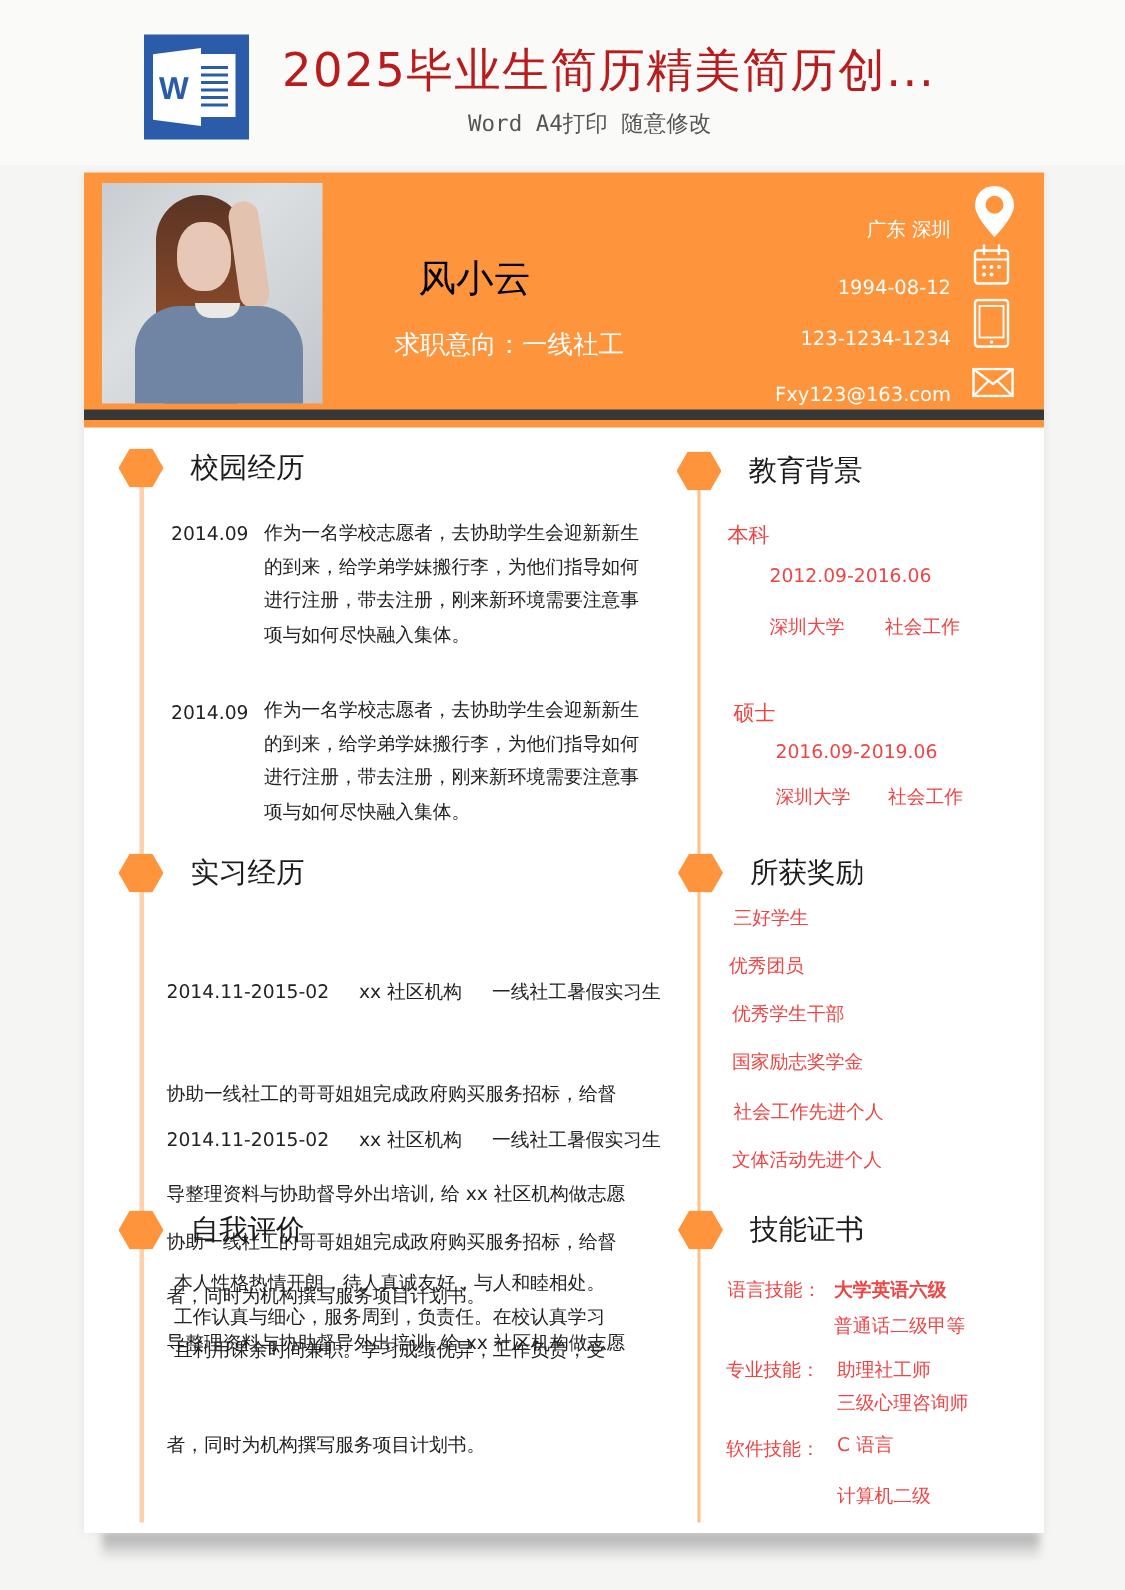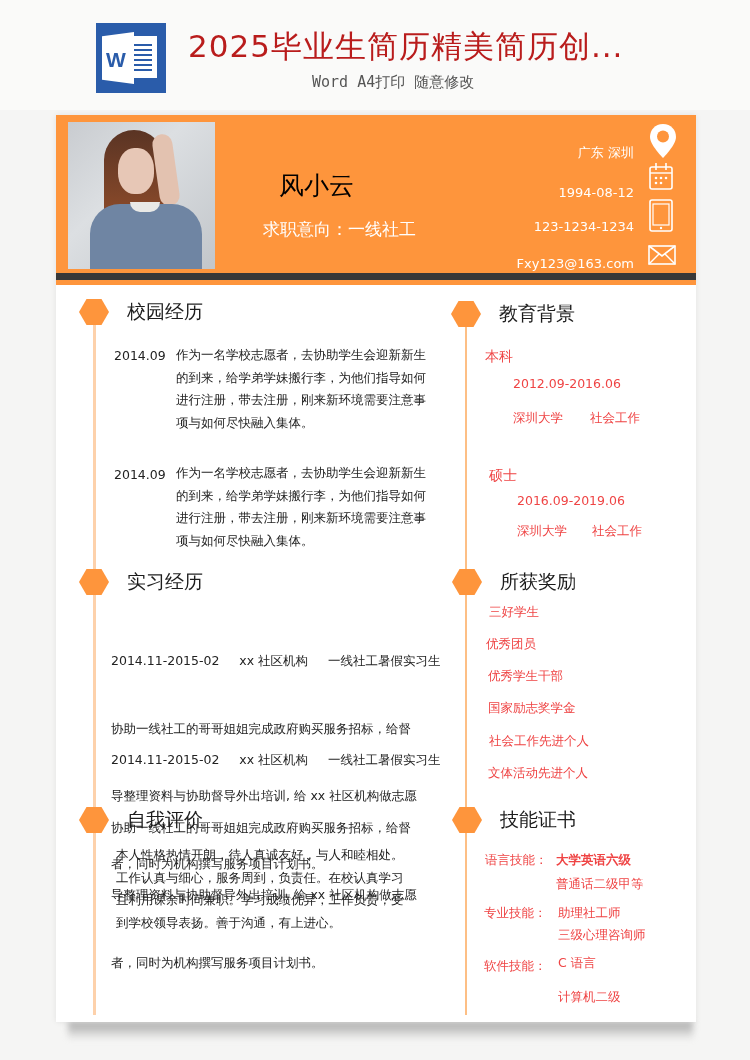--- a/index.html
+++ b/index.html
@@ -161,21 +161,20 @@
   </div>
 
   <div class="sec-head" style="left:23px; top:692px">
     <div class="hex"></div>
     <div class="sec-title">自我评价</div>
   </div>
   <div class="txt" style="left:60px; top:729px">
     <div>本人性格热情开朗，待人真诚友好，与人和睦相处。</div>
     <div>工作认真与细心，服务周到，负责任。在校认真学习</div>
     <div>且利用课余时间兼职。学习成绩优异，工作负责，受</div>
-    <div>到学校领导表扬。善于沟通，有上进心。</div>
   </div>
 
   <div class="sec-head" style="left:395px; top:186px">
     <div class="hex"></div>
     <div class="sec-title">教育背景</div>
   </div>
   <div class="small" style="left:429px; top:233px; font-size:14px">本科</div>
   <div class="small" style="left:457px; top:261px">2012.09-2016.06</div>
   <div class="small" style="left:457px; top:295px">深圳大学</div>
   <div class="small" style="left:534px; top:295px">社会工作</div>

